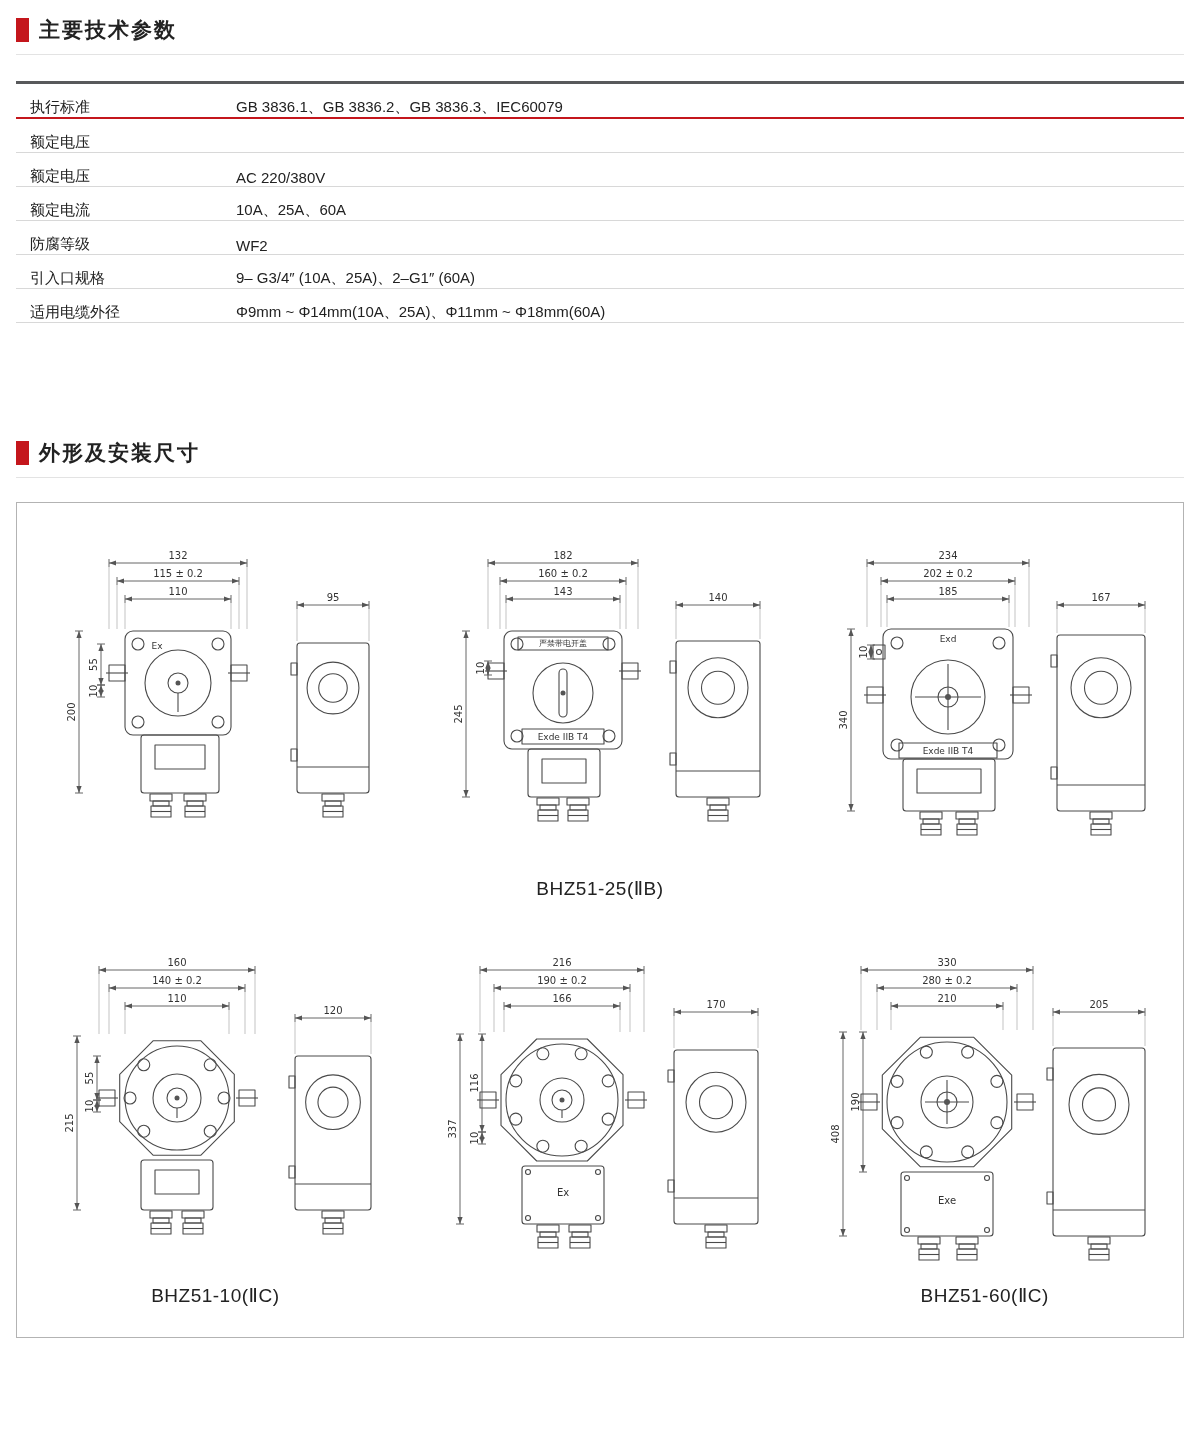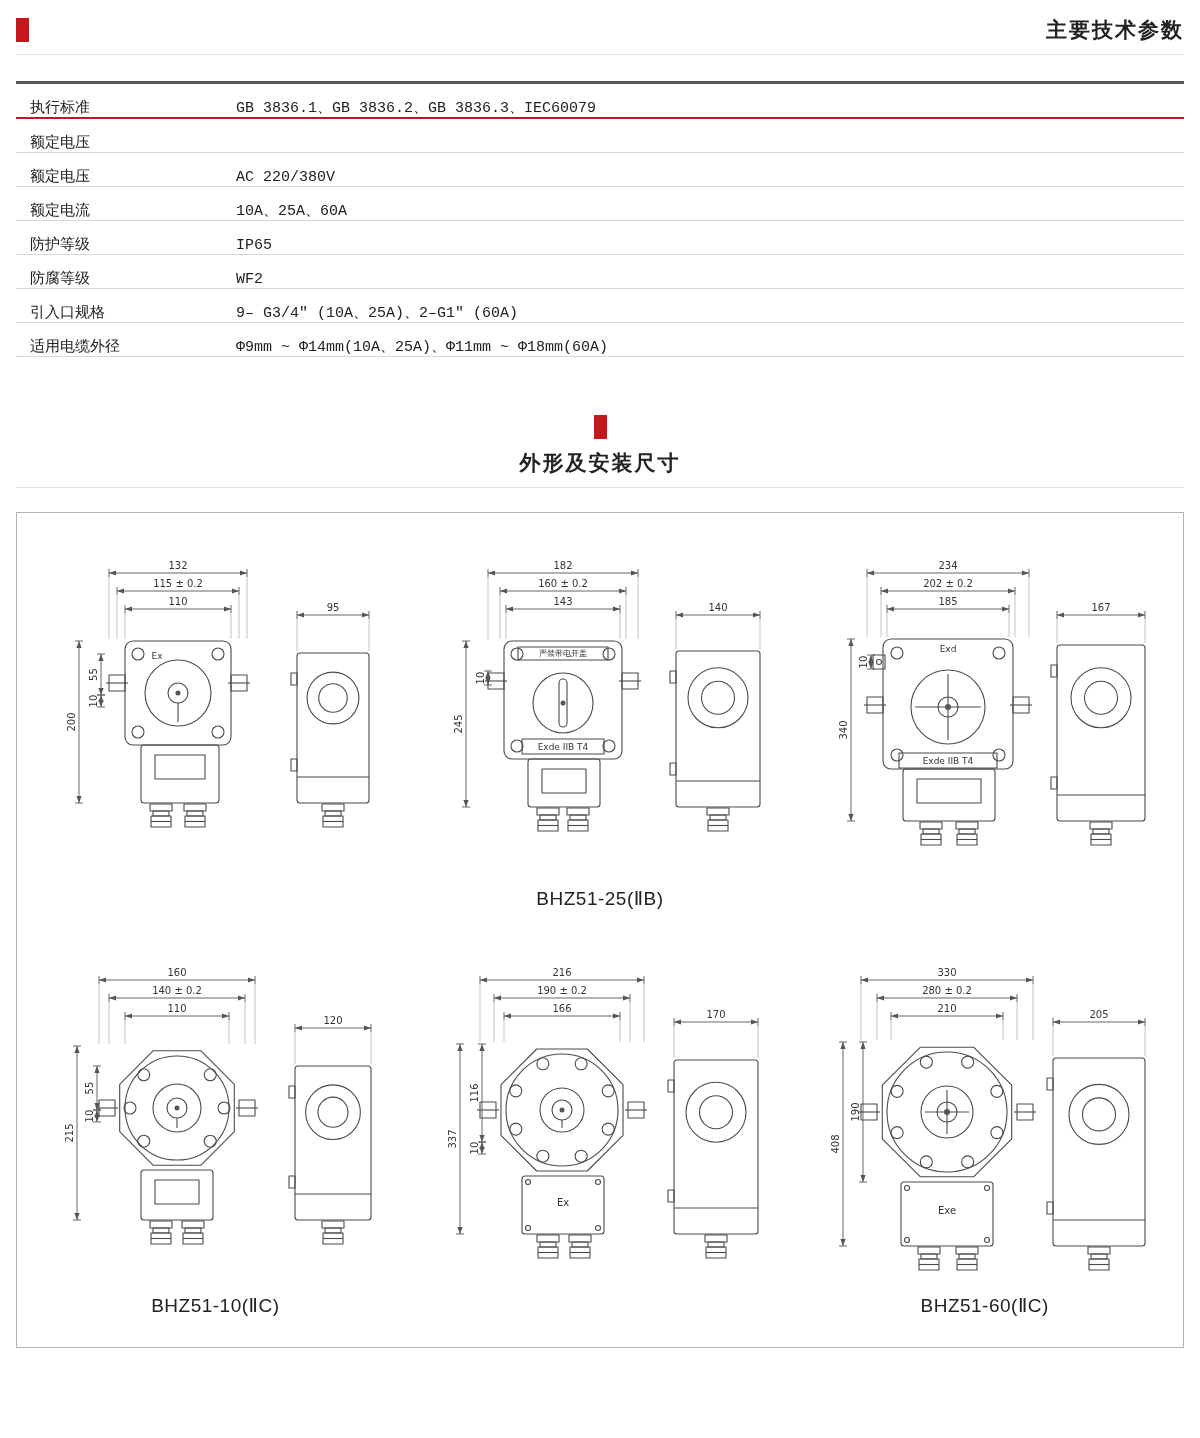--- a/index.html
+++ b/index.html
@@ -1,28 +1,28 @@
 <!DOCTYPE html>
 <html><head>
 <meta charset="utf-8">
 <style>
   html,body{margin:0;padding:0;background:#fff;color:#222;}
   body{width:1200px;font-family:"Liberation Sans","DejaVu Sans",sans-serif;}
   .page{padding:16px 16px 30px;}
 
-  .sec{display:flex;align-items:center;gap:10px;padding-bottom:10px;border-bottom:1px solid #e3e3e3;justify-content:space-between;}
+  .sec{display:flex;align-items:center;gap:10px;padding-bottom:10px;border-bottom:1px solid #e3e3e3;}
   .sec-bar{width:13px;height:24px;background:#c4161c;flex:0 0 auto;}
   .sec-title{font-size:21px;font-weight:bold;margin:0;letter-spacing:2px;}
-  .sec2{margin-top:58px;flex-direction:column;}
+  .sec2{margin-top:116px;}
 
   .params{margin-top:26px;border-top:3px solid #58595b;}
   .trow{display:flex;align-items:flex-end;height:33px;border-bottom:1px solid #d8d8d8;font-size:15px;}
   .trow:first-child{border-bottom:2px solid #c4161c;}
   .tlabel{width:206px;padding-left:14px;flex:0 0 auto;}
-  .tvalue{flex:1;font-family:Liberation Mono, monospace;}
+  .tvalue{flex:1;}
 
   .dims-box{margin-top:24px;border:1px solid #b3b3b3;padding:42px 6px 30px;}
   .grid{display:grid;grid-template-columns:repeat(3,1fr);row-gap:52px;justify-items:center;}
   .cell{text-align:center;}
   .caption{font-size:19px;margin-top:8px;letter-spacing:0.5px;}
 
   svg text{font-family:"DejaVu Sans",sans-serif;fill:#333;}
   .ln{fill:none;stroke:#4a4a4a;stroke-width:1.1;stroke-linejoin:round;}
   .dim{stroke:#555;stroke-width:0.9;fill:none;}
   .ext{stroke:#9a9a9a;stroke-width:0.6;fill:none;}
@@ -46,24 +46,20 @@
     <div class="trow">
       <div class="tlabel">额定电压</div>
     </div>
     <div class="trow">
       <div class="tlabel">额定电压</div>
       <div class="tvalue">AC 220/380V</div>
     </div>
     <div class="trow">
       <div class="tlabel">额定电流</div>
       <div class="tvalue">10A、25A、60A</div>
-    </div>
-    <div class="trow">
-      <div class="tlabel">防护等级</div>
-      <div class="tvalue">IP65</div>
     </div>
     <div class="trow">
       <div class="tlabel">防腐等级</div>
       <div class="tvalue">WF2</div>
     </div>
     <div class="trow">
       <div class="tlabel">引入口规格</div>
       <div class="tvalue">9– G3/4″ (10A、25A)、2–G1″ (60A)</div>
     </div>
     <div class="trow">

